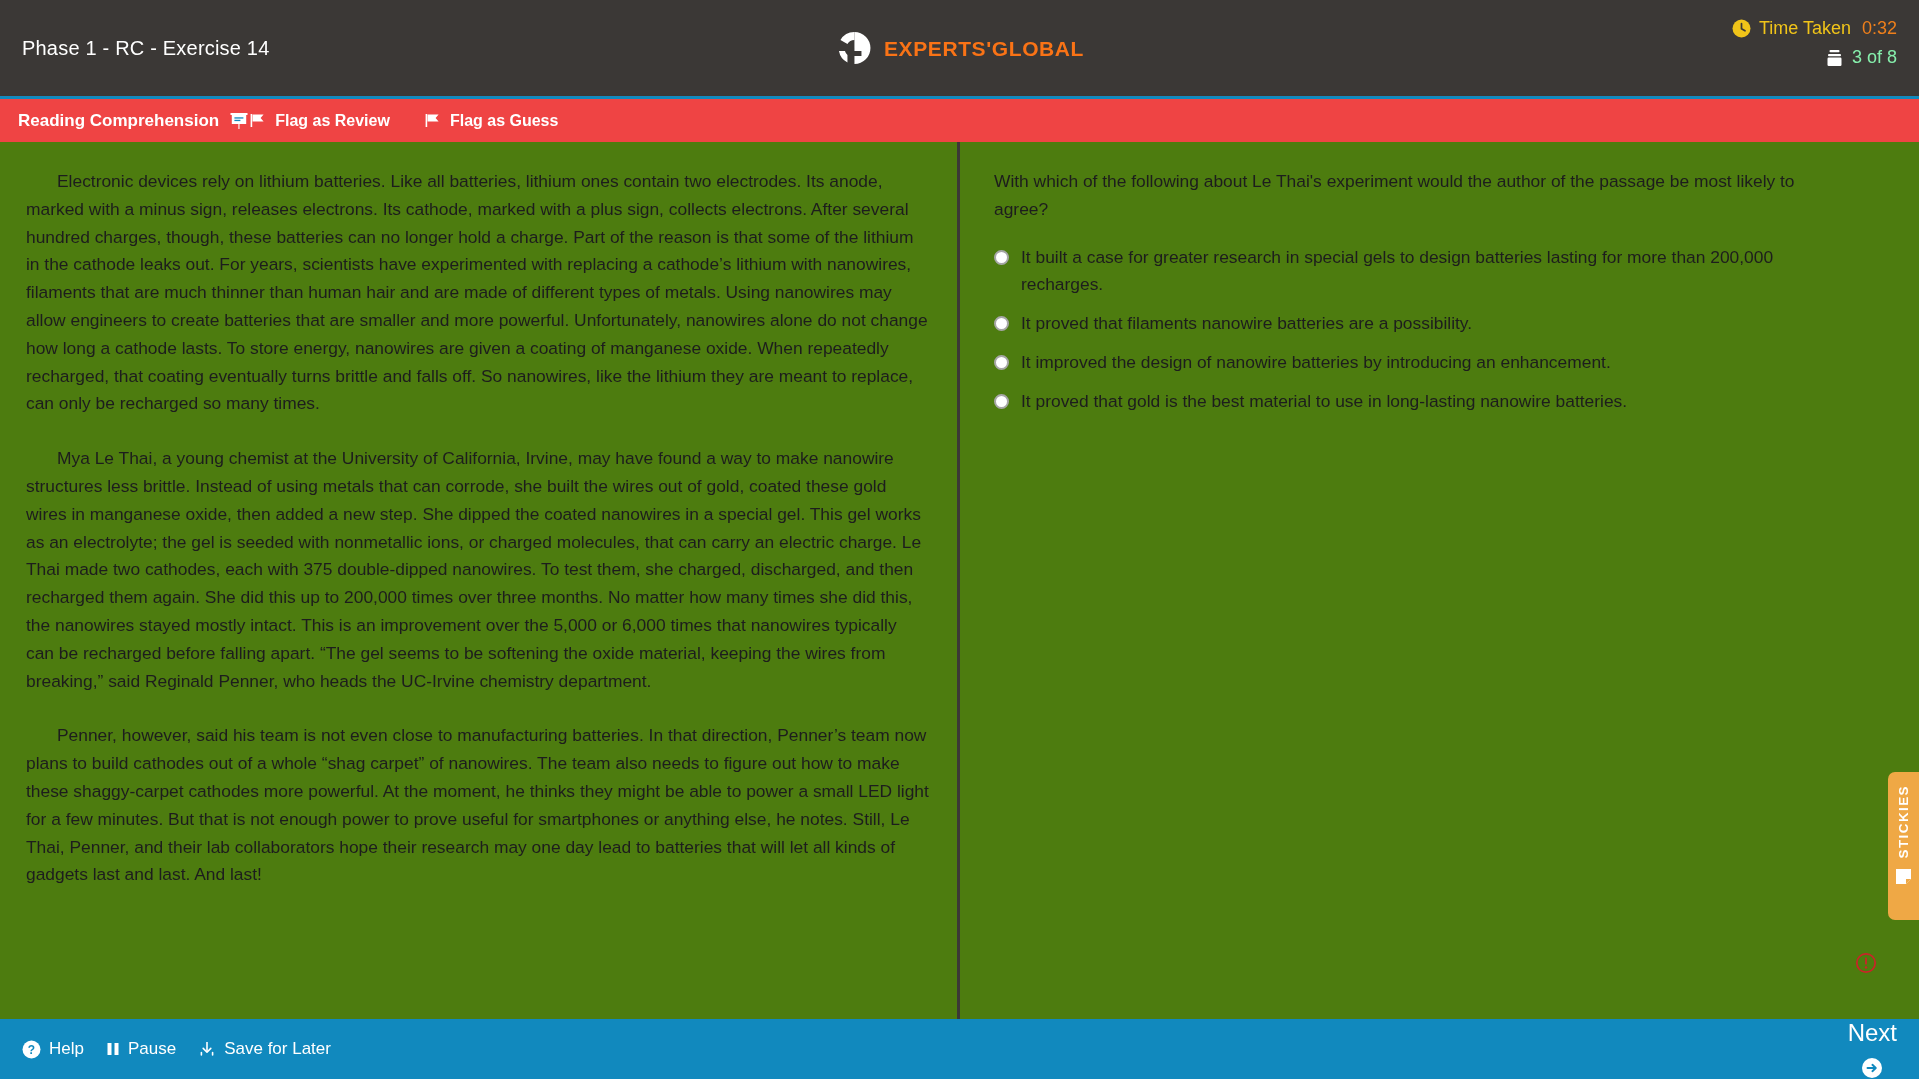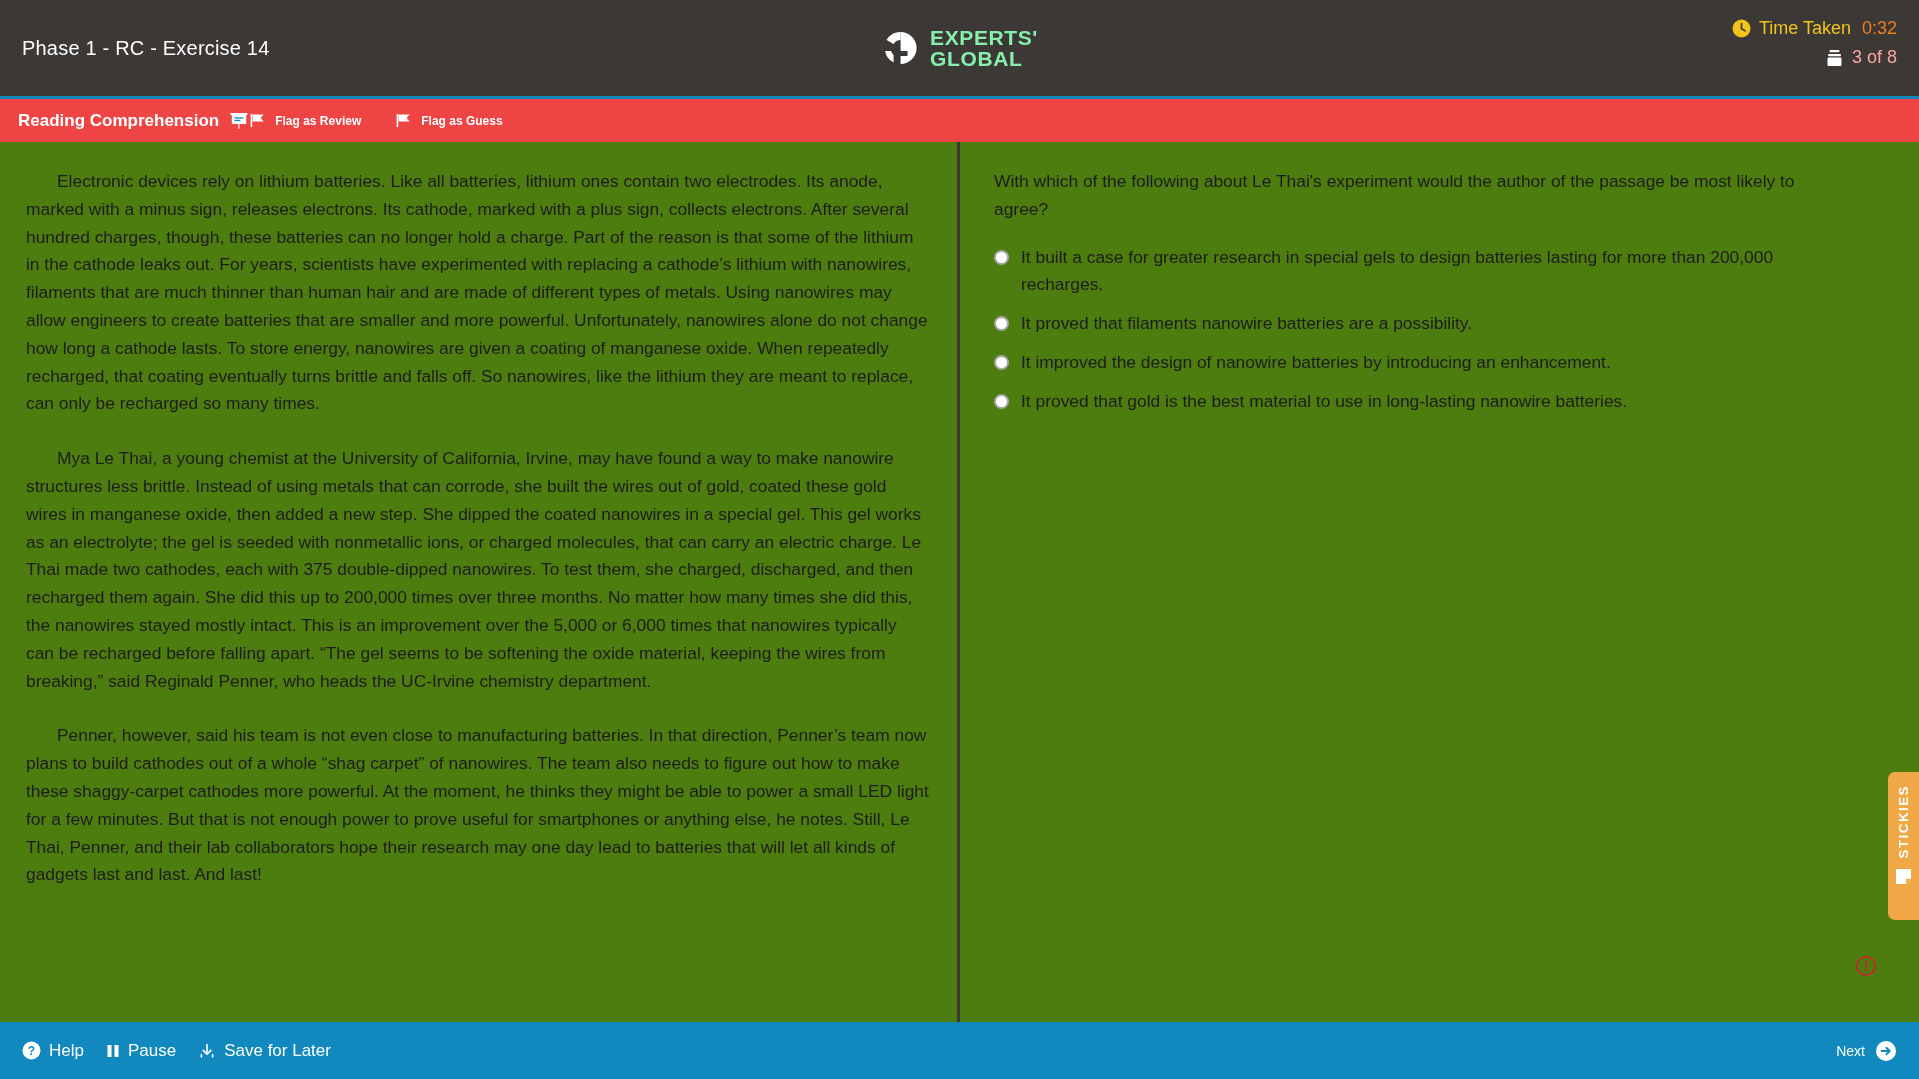--- a/index.html
+++ b/index.html
@@ -32,50 +32,50 @@
     white-space: nowrap;
   }
   .brand {
     position: absolute;
     left: 50%; top: 50%;
     transform: translate(-50%, -50%);
     display: flex; align-items: center; gap: 11px;
   }
   .brand-mark { width: 38px; height: 38px; display:block; }
   .brand-text {
-    display: flex; flex-direction: column;
-    color: #86efac; font-weight: bold;
+    display: flex; 
+    color: #f97316; font-weight: bold;
     font-size: 21px; line-height: 21px;
     letter-spacing: .6px;
   }
   .timer-wrap {
     position: absolute; right: 22px; top: 18px;
     display: flex; flex-direction: column; align-items: flex-end; gap: 8px;
   }
   .timer-row { display: flex; align-items: center; gap: 8px; font-size: 18px; }
   .timer-label { color: #f0c419; }
   .timer-value { color: #ee7f1b; margin-left: 3px; }
-  .qcount-row { display: flex; align-items: center; gap: 9px; font-size: 18px; color: #fca5a5; }
+  .qcount-row { display: flex; align-items: center; gap: 9px; font-size: 18px; color: #86efac; }
   .clock-icon, .stack-icon { display: block; }
 
   
   .subbar {
     flex: 0 0 43px;
     background: #ef4444;
     display: flex; align-items: center;
     padding: 0 22px 0 18px;
     color: #ffffff;
     font-weight: bold;
   }
   .subbar-left { display: flex; align-items: center; gap: 10px; }
   .subbar-title { font-size: 17px; }
   .subbar-right { display: flex; align-items: center; gap: 34px; }
   .flag-btn {
     display: flex; align-items: center; gap: 9px;
-    font-size: 12px; color: #ffffff; cursor: pointer;
+    font-size: 16px; color: #ffffff; cursor: pointer;
     white-space: nowrap;
   }
 
   
   .main {
     flex: 1 1 auto;
     display: flex;
     position: relative;
     background: #4d7c0f;
     min-height: 0;
@@ -171,21 +171,21 @@
     color: #ffffff;
   }
   .bottom-left { display: flex; align-items: center; gap: 22px; }
   .bottom-btn {
     display: flex; align-items: center; gap: 8px;
     font-size: 17px; color: #ffffff; cursor: pointer;
     white-space: nowrap;
   }
   .next-btn {
     display: flex; align-items: center; gap: 10px;
-    font-size: 14px; color: #ffffff; cursor: pointer;
+    font-size: 24px; color: #ffffff; cursor: pointer; flex-direction: column;
   }
   svg { display: block; }
 </style>
 </head>
 <body>
 
 <div class="app">
 
   <div class="topbar">
     <div class="topbar-title">Phase 1 - RC - Exercise 14</div>

